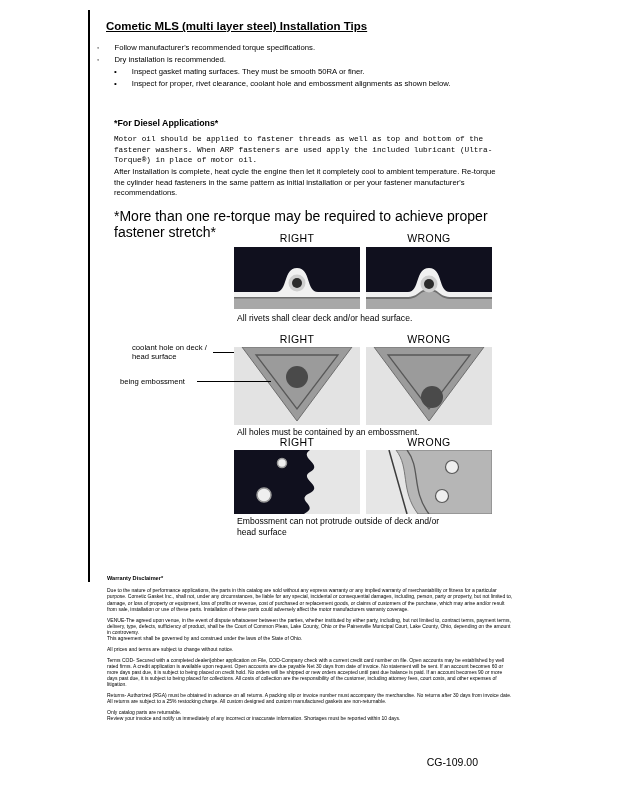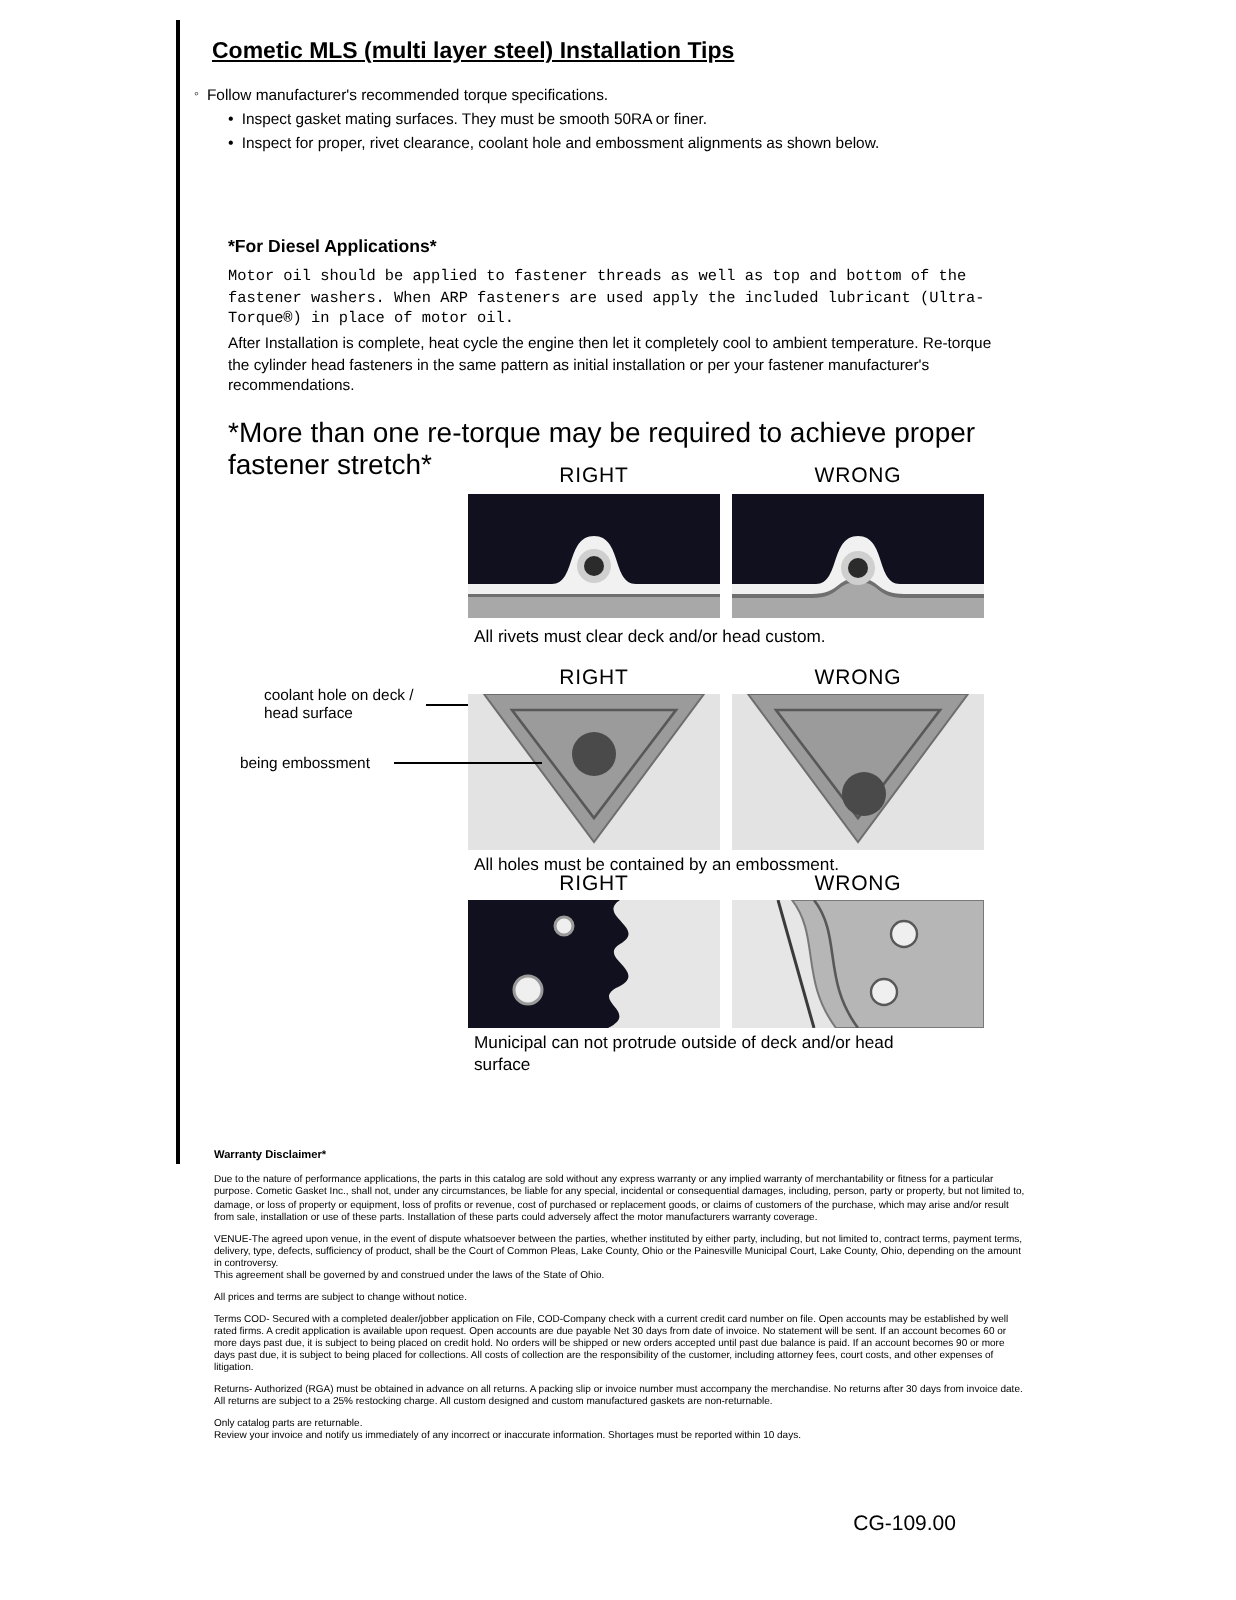--- a/index.html
+++ b/index.html
@@ -8,21 +8,21 @@
     background:#ffffff;
     font-family:"Liberation Sans","DejaVu Sans",sans-serif;
     color:#000;
     position:relative;
     overflow:hidden;
   }
   .left-rule { position:absolute; left:88px; top:10px; width:1.5px; height:572px; background:#000; }
   .title { position:absolute; left:106px; top:20px; font-size:11.5px; font-weight:bold; text-decoration:underline; }
 
   .tips { position:absolute; left:97px; top:43px; width:444px; font-size:7.7px; line-height:9.5px; }
-  .bullet-line { display:flex; gap:4px; margin-bottom:2.5px; align-items:center; }
+  .bullet-line { display:flex; gap:15px; margin-bottom:2.5px; align-items:center; }
   .bullet-line .marker { flex:0 0 auto; font-size:7px; line-height:9.5px; }
   .bullet-line.sub { margin-left:17px; }
   .bullet-line.sub .marker { font-size:8px; }
 
   .diesel-heading { position:absolute; left:114px; top:118px; font-size:8.8px; font-weight:bold;text-align:right; }
   .diesel-p1 { position:absolute; left:114px; top:134px; width:382px; font-size:7.7px; line-height:10.5px;font-family:Liberation Mono, monospace; }
   .diesel-p2 { position:absolute; left:114px; top:167px; width:382px; font-size:7.7px; line-height:10.5px; }
   .diesel-note { position:absolute; left:114px; top:208px; width:410px; font-size:14px; }
 
   .col-header { position:absolute; width:126px; text-align:center; font-size:10.5px; letter-spacing:.4px; }
@@ -46,20 +46,24 @@
 <div class="page">
 
   <div class="left-rule"></div>
 
   <h1 class="title">Cometic MLS (multi layer steel) Installation Tips</h1>
 
   <div class="tips">
     <div class="bullet-line">
       <span class="marker">◦</span>
       <span>Follow manufacturer's recommended torque specifications.</span>
+    </div>
+    <div class="bullet-line">
+      <span class="marker">◦</span>
+      <span>Dry installation is recommended.</span>
     </div>
     <div class="bullet-line sub">
       <span class="marker">•</span>
       <span>Inspect gasket mating surfaces.  They must be smooth 50RA or finer.</span>
     </div>
     <div class="bullet-line sub">
       <span class="marker">•</span>
       <span>Inspect for proper, rivet clearance, coolant hole and embossment alignments as shown below.</span>
     </div>
   </div>
@@ -85,21 +89,21 @@
   <div class="diag-img" style="left:366px; top:247px;">
     <svg viewBox="0 0 126 62" width="126" height="62">
       <rect width="126" height="62" fill="#f1f1f1"></rect>
       <path d="M0,51 H40 C54,51 52,43 63,43 C74,43 72,51 86,51 H126 V62 H0 Z" fill="#a8a8a8"></path>
       <path d="M0,50 H40 C54,50 52,42 63,42 C74,42 72,50 86,50 H126 V52 H86 C72,52 74,44 63,44 C52,44 54,52 40,52 H0 Z" fill="#6f6f6f"></path>
       <path d="M0,0 H126 V45 H84 C72,45 77,21 63,21 C49,21 54,45 42,45 H0 Z" fill="#10101e"></path>
       <circle cx="63" cy="37" r="8.5" fill="#cfcfcf"></circle>
       <circle cx="63" cy="37" r="5" fill="#2b2b2b"></circle>
     </svg>
   </div>
-  <div class="caption" style="left:237px; top:313px; width:260px;">All rivets must clear deck and/or head custom.</div>
+  <div class="caption" style="left:237px; top:313px; width:260px;">All rivets shall clear deck and/or head surface.</div>
 
   <div class="col-header" style="left:234px; top:333px;">RIGHT</div>
   <div class="col-header" style="left:366px; top:333px;">WRONG</div>
 
   <div class="side-label" style="left:132px; top:343px; width:80px;">coolant hole on deck / head surface</div>
   <div class="pointer-line" style="left:213px; top:352px; width:38px;"></div>
   <div class="side-label" style="left:120px; top:377px; width:78px;">being embossment</div>
   <div class="pointer-line" style="left:197px; top:381px; width:74px; z-index:2;"></div>
 
   <div class="diag-img" style="left:234px; top:347px;">
@@ -134,21 +138,21 @@
   <div class="diag-img" style="left:366px; top:450px;">
     <svg viewBox="0 0 126 64" width="126" height="64">
       <rect width="126" height="64" fill="#e6e6e6"></rect>
       <path d="M30,0 C44,18 34,40 52,64 H126 V0 Z" fill="#b6b6b6" stroke="#787878" stroke-width="1"></path>
       <path d="M41,0 C55,18 45,40 63,64" fill="none" stroke="#585858" stroke-width="1.3"></path>
       <line x1="23" y1="0" x2="41" y2="64" stroke="#3b3b3b" stroke-width="1.5"></line>
       <circle cx="86" cy="17" r="6.5" fill="#efefef" stroke="#585858" stroke-width="1.2"></circle>
       <circle cx="76" cy="46" r="6.5" fill="#efefef" stroke="#585858" stroke-width="1.2"></circle>
     </svg>
   </div>
-  <div class="caption" style="left:237px; top:516px; width:210px;">Municipal can not protrude outside of deck and/or head surface</div>
+  <div class="caption" style="left:237px; top:516px; width:210px;">Embossment can not protrude outside of deck and/or head surface</div>
 
   <div class="disclaimer">
     <div class="dhead">Warranty Disclaimer*</div>
     <p>Due to the nature of performance applications, the parts in this catalog are sold without any express warranty or any implied warranty of merchantability or fitness for a particular purpose.  Cometic Gasket Inc., shall not, under any circumstances, be liable for any special, incidental or consequential damages, including, person, party or property, but not limited to, damage, or loss of property or equipment, loss of profits or revenue, cost of purchased or replacement goods, or claims of customers of the purchase, which may arise and/or result from sale, installation or use of these parts.  Installation of these parts could adversely affect the motor manufacturers warranty coverage.</p>
     <p class="tight">VENUE-The agreed upon venue, in the event of dispute whatsoever between the parties, whether instituted by either party, including, but not limited to, contract terms, payment terms, delivery, type, defects, sufficiency of product, shall be the Court of Common Pleas, Lake County, Ohio or the Painesville Municipal Court, Lake County, Ohio, depending on the amount in controversy.</p>
     <p>This agreement shall be governed by and construed under the laws of the State of Ohio.</p>
     <p>All prices and terms are subject to change without notice.</p>
     <p>Terms COD- Secured with a completed dealer/jobber application on File, COD-Company check with a current credit card number on file.  Open accounts may be established by well rated firms.  A credit application is available upon request.  Open accounts are due payable Net 30 days from date of invoice.  No statement will be sent.  If an account becomes 60 or more days past due, it is subject to being placed on credit hold.  No orders will be shipped or new orders accepted until past due balance is paid.  If an account becomes 90 or more days past due, it is subject to being placed for collections.  All costs of collection are the responsibility of the customer, including attorney fees, court costs, and other expenses of litigation.</p>
     <p>Returns- Authorized (RGA) must be obtained in advance on all returns.  A packing slip or invoice number must accompany the merchandise.  No returns after 30 days from invoice date.  All returns are subject to a 25% restocking charge.  All custom designed and custom manufactured gaskets are non-returnable.</p>
     <p class="tight">Only catalog parts are returnable.</p>

